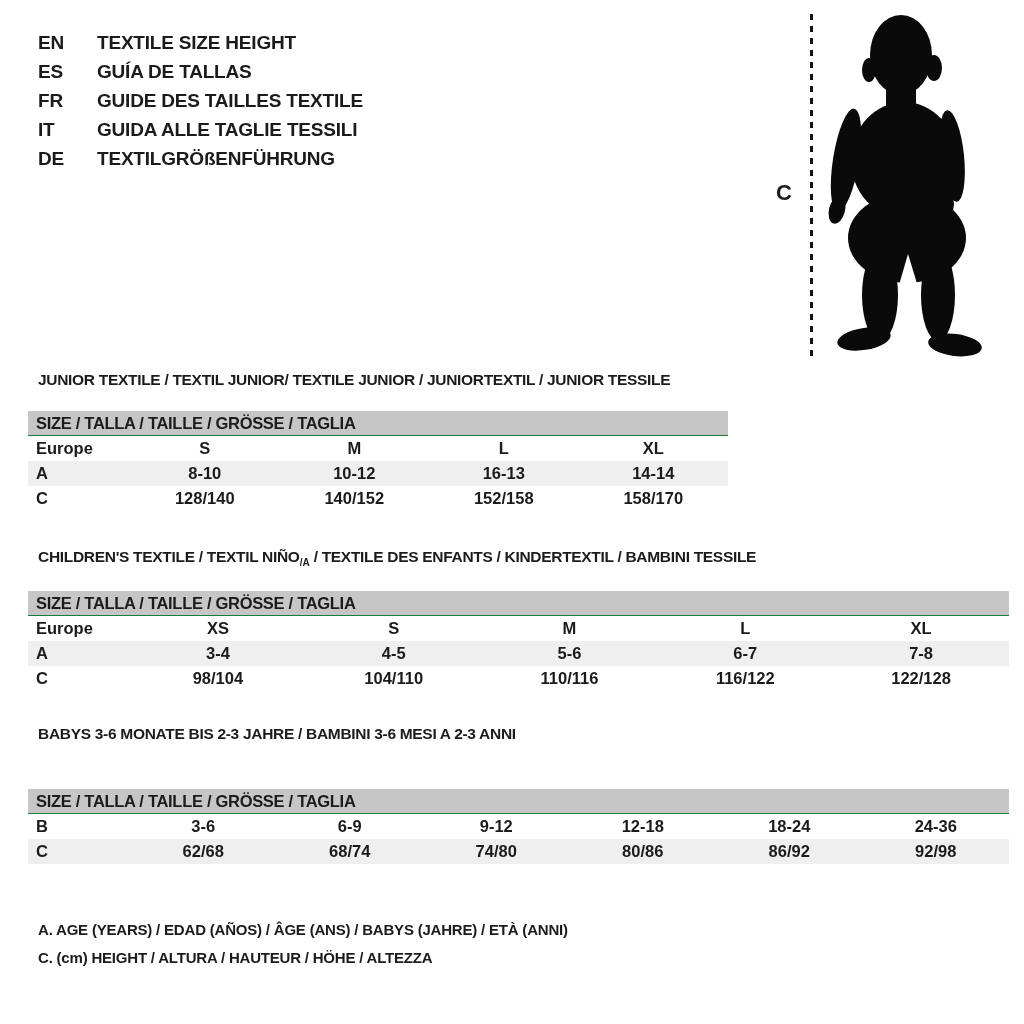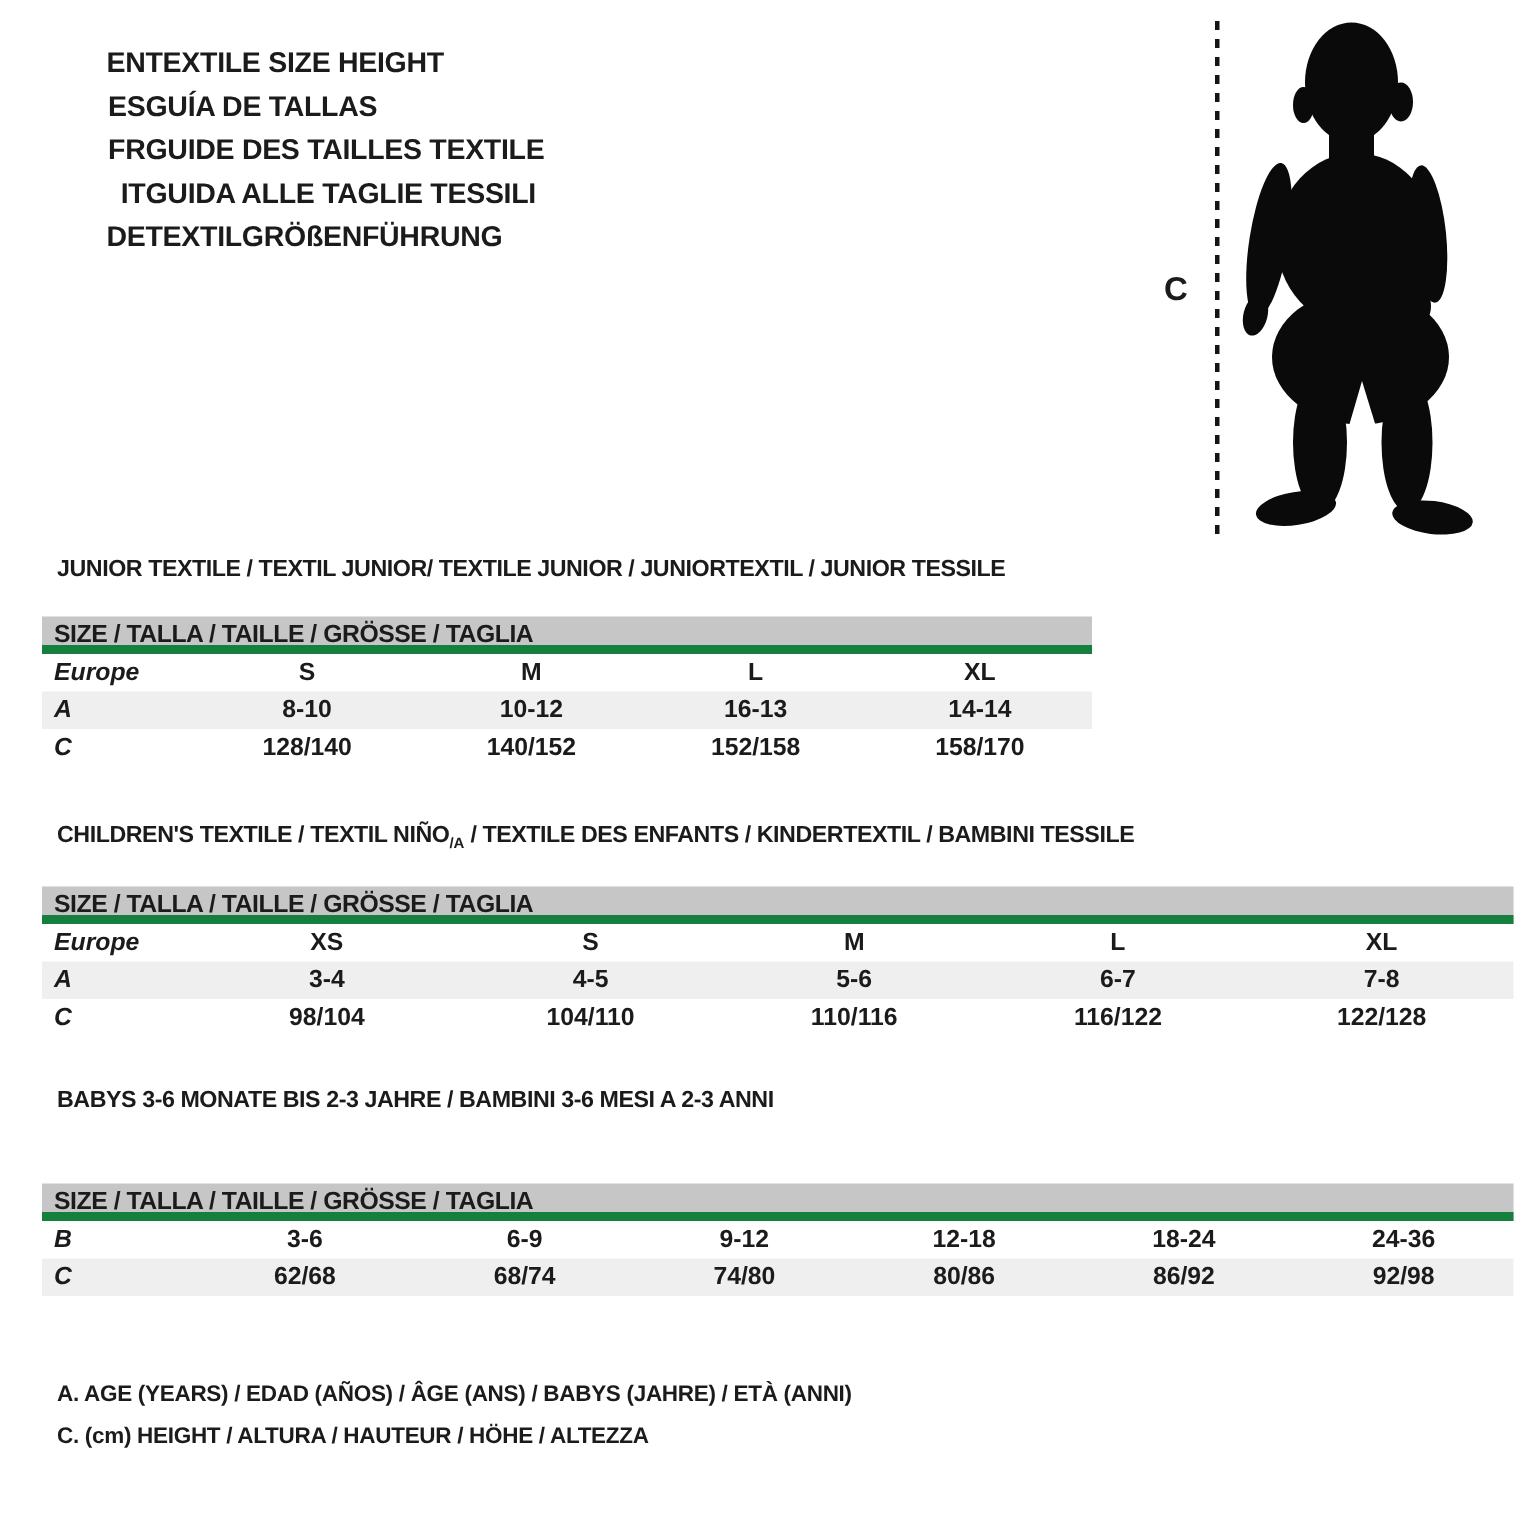--- a/index.html
+++ b/index.html
@@ -12,21 +12,21 @@
   body{
     width:1024px;height:1024px;position:relative;overflow:hidden;
     background:#ffffff;color:var(--text);
     font-family:"Liberation Sans", sans-serif;
     -webkit-font-smoothing:antialiased;
   }
   .abs{position:absolute;}
 
   
   .lang-block{left:38px;top:28px;}
-  .lang-row{display:flex;font-weight:bold;font-size:19px;line-height:29px;letter-spacing:-0.2px;white-space:nowrap;text-align:right;}
+  .lang-row{display:flex;font-weight:bold;font-size:19px;line-height:29px;letter-spacing:-0.2px;white-space:nowrap;}
   .lang-code{width:59px;flex:0 0 59px;}
 
   
   .figure-line{
     left:810px;top:14px;width:3px;height:344px;
     background:repeating-linear-gradient(to bottom, #151515 0 6px, transparent 6px 12px);
   }
   .figure-c{left:776px;top:180px;font-size:22px;font-weight:bold;}
   .baby{left:824px;top:8px;}
 
@@ -38,25 +38,25 @@
   .sub-ab{font-size:10px;vertical-align:-4px;letter-spacing:0;}
 
   
   .size-table{left:28px;}
   #table1{top:411px;width:700px;}
   #table2{top:591px;width:981px;}
   #table3{top:789px;width:981px;}
   .bar{
     height:25px;line-height:25px;background:var(--header-bar);
     font-weight:bold;font-size:16.5px;letter-spacing:-0.3px;
-    padding-left:8px;border-bottom:6px solid #15803d;box-sizing:border-box;
+    padding-left:8px;border-bottom:1px solid #15803d;box-sizing:border-box;
   }
   .trow{display:flex;height:25px;line-height:25px;font-weight:bold;font-size:16.5px;}
   .trow.shaded{background:var(--shaded-row);}
-  .lbl{width:94px;flex:0 0 94px;padding-left:8px;font-style:italic;}
+  .lbl{width:94px;flex:0 0 94px;padding-left:8px;}
   .cell{flex:1;text-align:center;}
 
   
   .legend{left:38px;top:916px;font-weight:bold;font-size:15px;line-height:28px;letter-spacing:-0.2px;white-space:nowrap;}
 </style>
 </head>
 <body>
 
 <div class="lang-block abs">
   <div class="lang-row">

